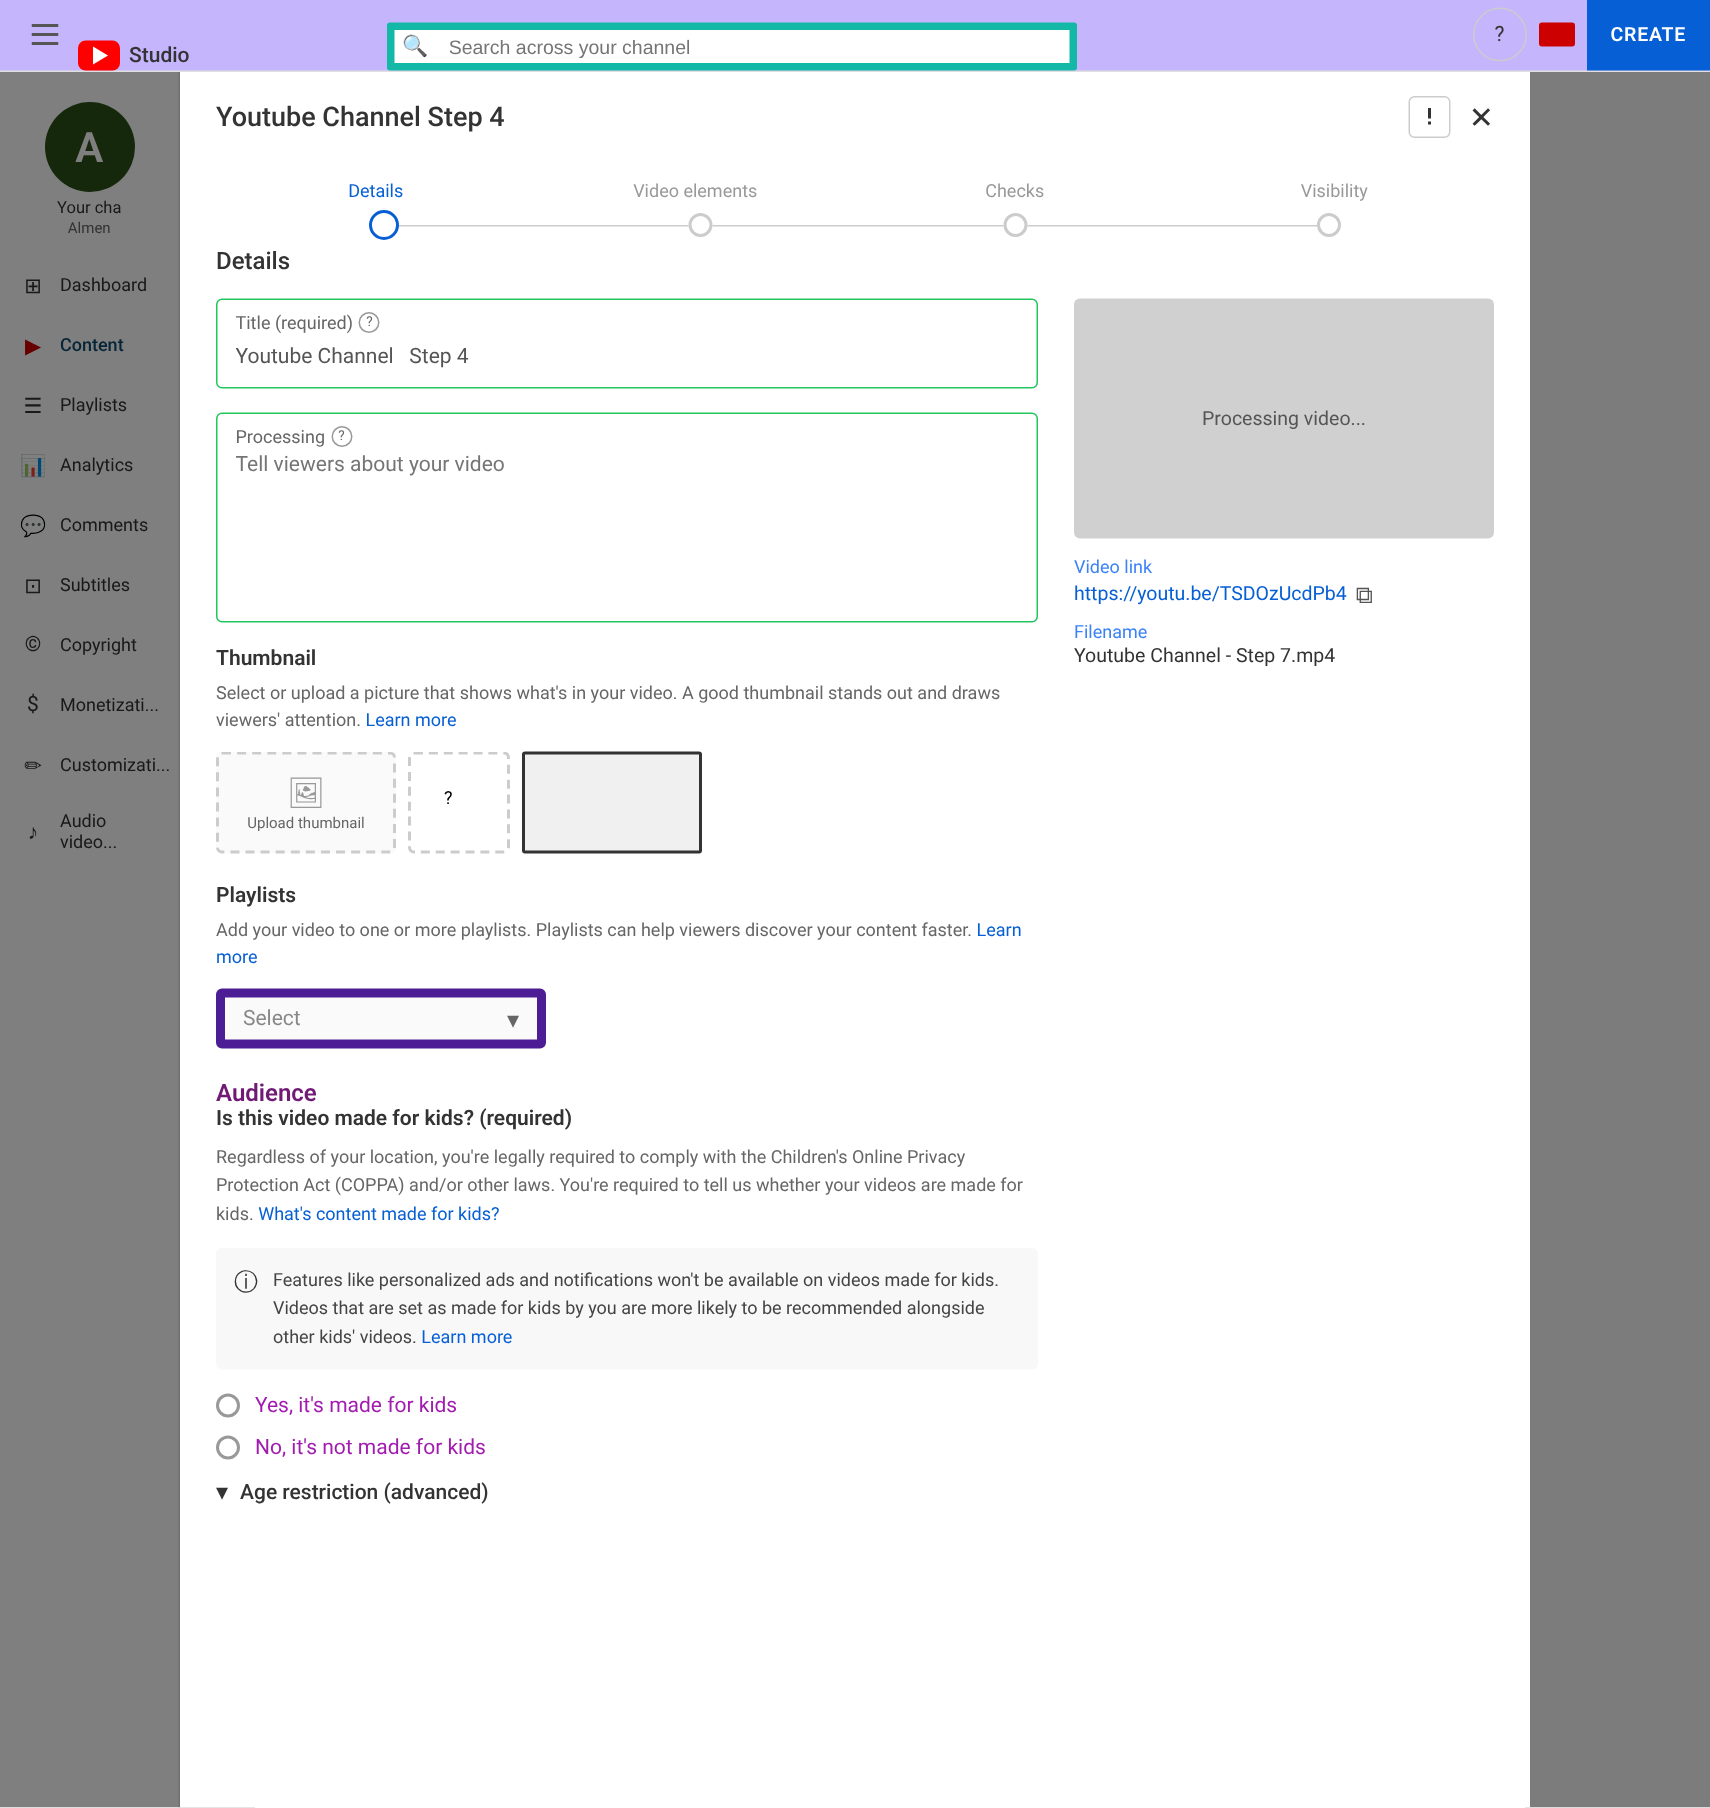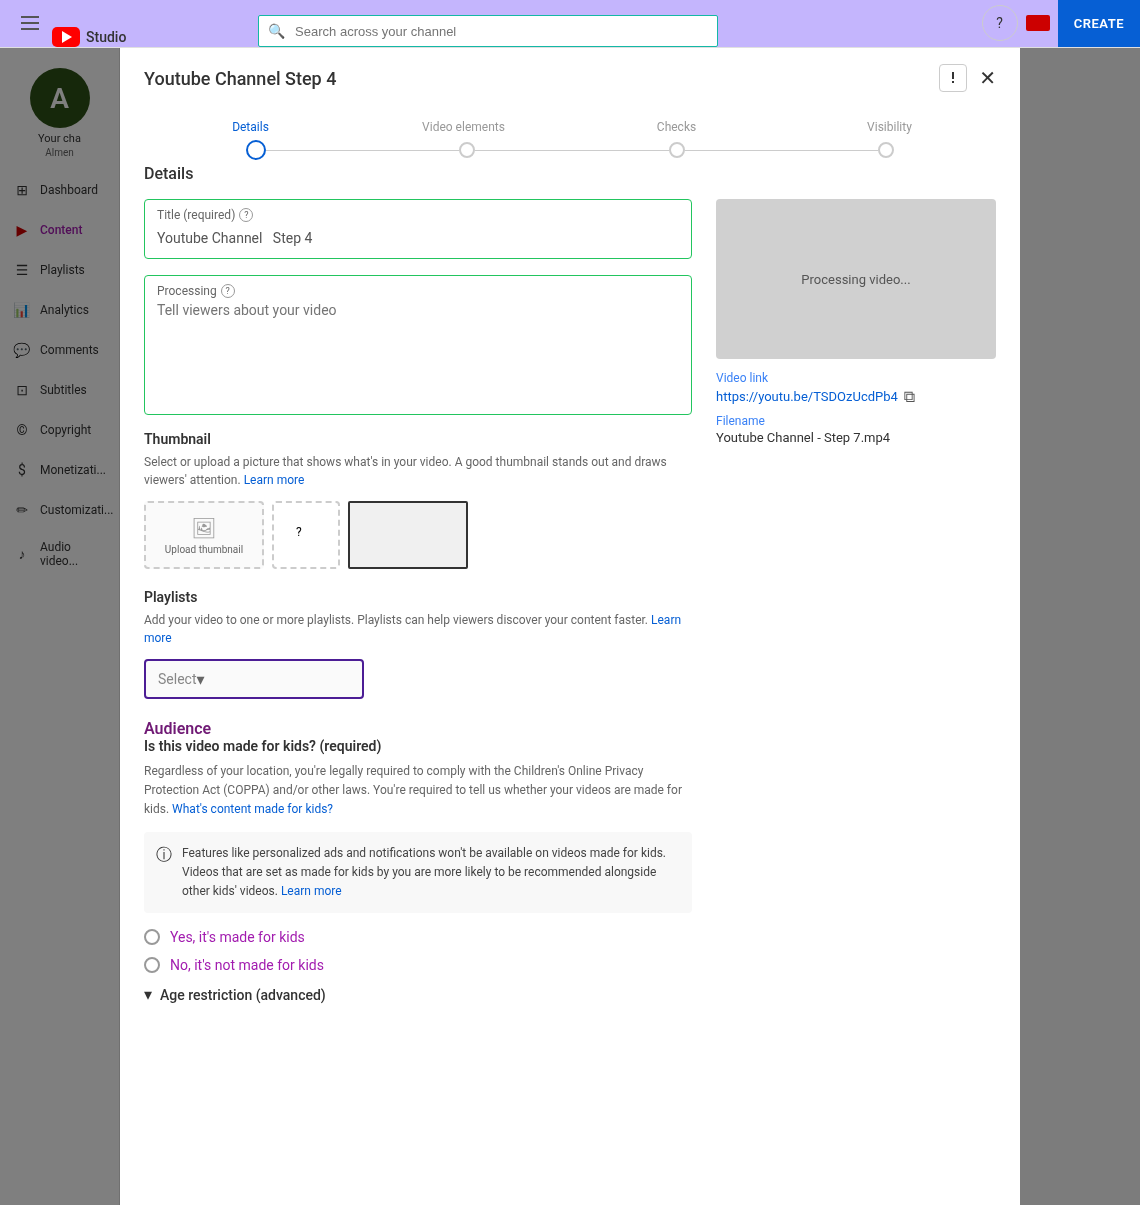--- a/index.html
+++ b/index.html
@@ -9,21 +9,21 @@
     .topbar {
       position: absolute; top: 0; left: 0; width: 1140px; height: 48px;
       background: #c4b5fd; border-bottom: 1px solid #e0e0e0; display: flex; align-items: flex-end; z-index: 1;
     }
     .topbar-menu-icon { width: 28px; height: 48px; display: flex; align-items: center; justify-content: center; margin-left: 16px; cursor: pointer; }
     .topbar-logo { display: flex; align-items: center; margin-left: 8px; gap: 6px; }
     .yt-logo-red { width: 28px; height: 20px; background: #ff0000; border-radius: 5px; display: flex; align-items: center; justify-content: center; }
     .yt-logo-play { width: 0; height: 0; border-top: 6px solid transparent; border-bottom: 6px solid transparent; border-left: 10px solid #fff; margin-left: 2px; }
     .studio-text { font-size: 14px; font-weight: 500; color: #333; }
     .topbar-search { flex: 1; max-width: 460px; margin: 0 auto; position: relative; }
-    .topbar-search input { width: 100%; height: 32px; border: 1px solid #14b8a6; border-radius: 2px; padding: 0 12px 0 36px; font-size: 13px; color: #333; outline: none; }
+    .topbar-search input { width: 100%; height: 32px; border: 5px solid #14b8a6; border-radius: 2px; padding: 0 12px 0 36px; font-size: 13px; color: #333; outline: none; }
     .topbar-search-icon { position: absolute; left: 10px; top: 50%; transform: translateY(-50%); color: #666; font-size: 14px; }
     .topbar-right { margin-left: auto; display: flex; align-items: center; gap: 8px; padding-right: 0; }
     .topbar-help { width: 36px; height: 36px; border-radius: 50%; border: 1px solid #ccc; display: flex; align-items: center; justify-content: center; cursor: pointer; color: #333; font-size: 14px; }
     .topbar-create { background: #065fd4; color: #fff; font-size: 13px; font-weight: 600; padding: 6px 16px; height: 48px; display: flex; align-items: center; cursor: pointer; letter-spacing: 0.5px; }
     .topbar-flag { width: 24px; height: 16px; background: #cc0000; border-radius: 2px; }
 
     
     .sidebar {
       position: absolute; top: 48px; left: 0; width: 120px; height: 1157px;
       background: #fff; border-right: 1px solid #e0e0e0; z-index: 1; padding-top: 8px;
@@ -97,22 +97,22 @@
     .thumbnail-upload-label { font-size: 10px; color: #666; text-align: center; }
     .thumbnail-help { width: 68px; height: 68px; border: 2px dashed #ccc; border-radius: 4px; display: flex; align-items: center; justify-content: center; cursor: pointer; }
     .thumbnail-preview { width: 120px; height: 68px; border: 2px solid #333; border-radius: 2px; background: #f0f0f0; }
 
     
     .playlists-section { margin-bottom: 20px; }
     .playlists-title { font-size: 14px; font-weight: 600; color: #333; margin-bottom: 6px; }
     .playlists-desc { font-size: 12px; color: #666; margin-bottom: 12px; line-height: 1.5; }
     .playlists-desc a { color: #065fd4; text-decoration: none; }
     .playlists-select {
-      width: 220px; height: 40px; border: 2px solid #4c1d95; border-radius: 4px;
-      display: flex; align-items: center; 
+      width: 220px; height: 40px; border: 6px solid #4c1d95; border-radius: 4px;
+      display: flex; align-items: center; justify-content: space-between;
       padding: 0 12px; cursor: pointer; background: #fafafa;
     }
     .playlists-select-label { font-size: 14px; color: #888; }
     .playlists-select-arrow { color: #666; font-size: 16px; }
 
     
     .audience-section { margin-bottom: 20px; }
     .audience-title { font-size: 16px; font-weight: 600; color: #701a75; margin-bottom: 0; }
     .audience-question { font-size: 14px; font-weight: 600; color: #333; margin-bottom: 8px; }
     .audience-desc { font-size: 12px; color: #666; line-height: 1.6; margin-bottom: 12px; }
@@ -185,21 +185,21 @@
   <div class="sidebar-avatar">A</div>
   <div class="sidebar-channel-name">Your cha</div>
   <div class="sidebar-channel-sub">Almen</div>
 
   <div class="sidebar-item">
     <div class="sidebar-item-icon">⊞</div>
     <span class="sidebar-item-label">Dashboard</span>
   </div>
   <div class="sidebar-item active">
     <div class="sidebar-item-icon" style="color:#cc0000;">▶</div>
-    <span class="sidebar-item-label" style="color:#a21caf;font-weight:500;">Content</span>
+    <span class="sidebar-item-label" style="color:#0c4a6e;font-weight:500;">Content</span>
   </div>
   <div class="sidebar-item">
     <div class="sidebar-item-icon">☰</div>
     <span class="sidebar-item-label">Playlists</span>
   </div>
   <div class="sidebar-item">
     <div class="sidebar-item-icon">📊</div>
     <span class="sidebar-item-label">Analytics</span>
   </div>
   <div class="sidebar-item">

